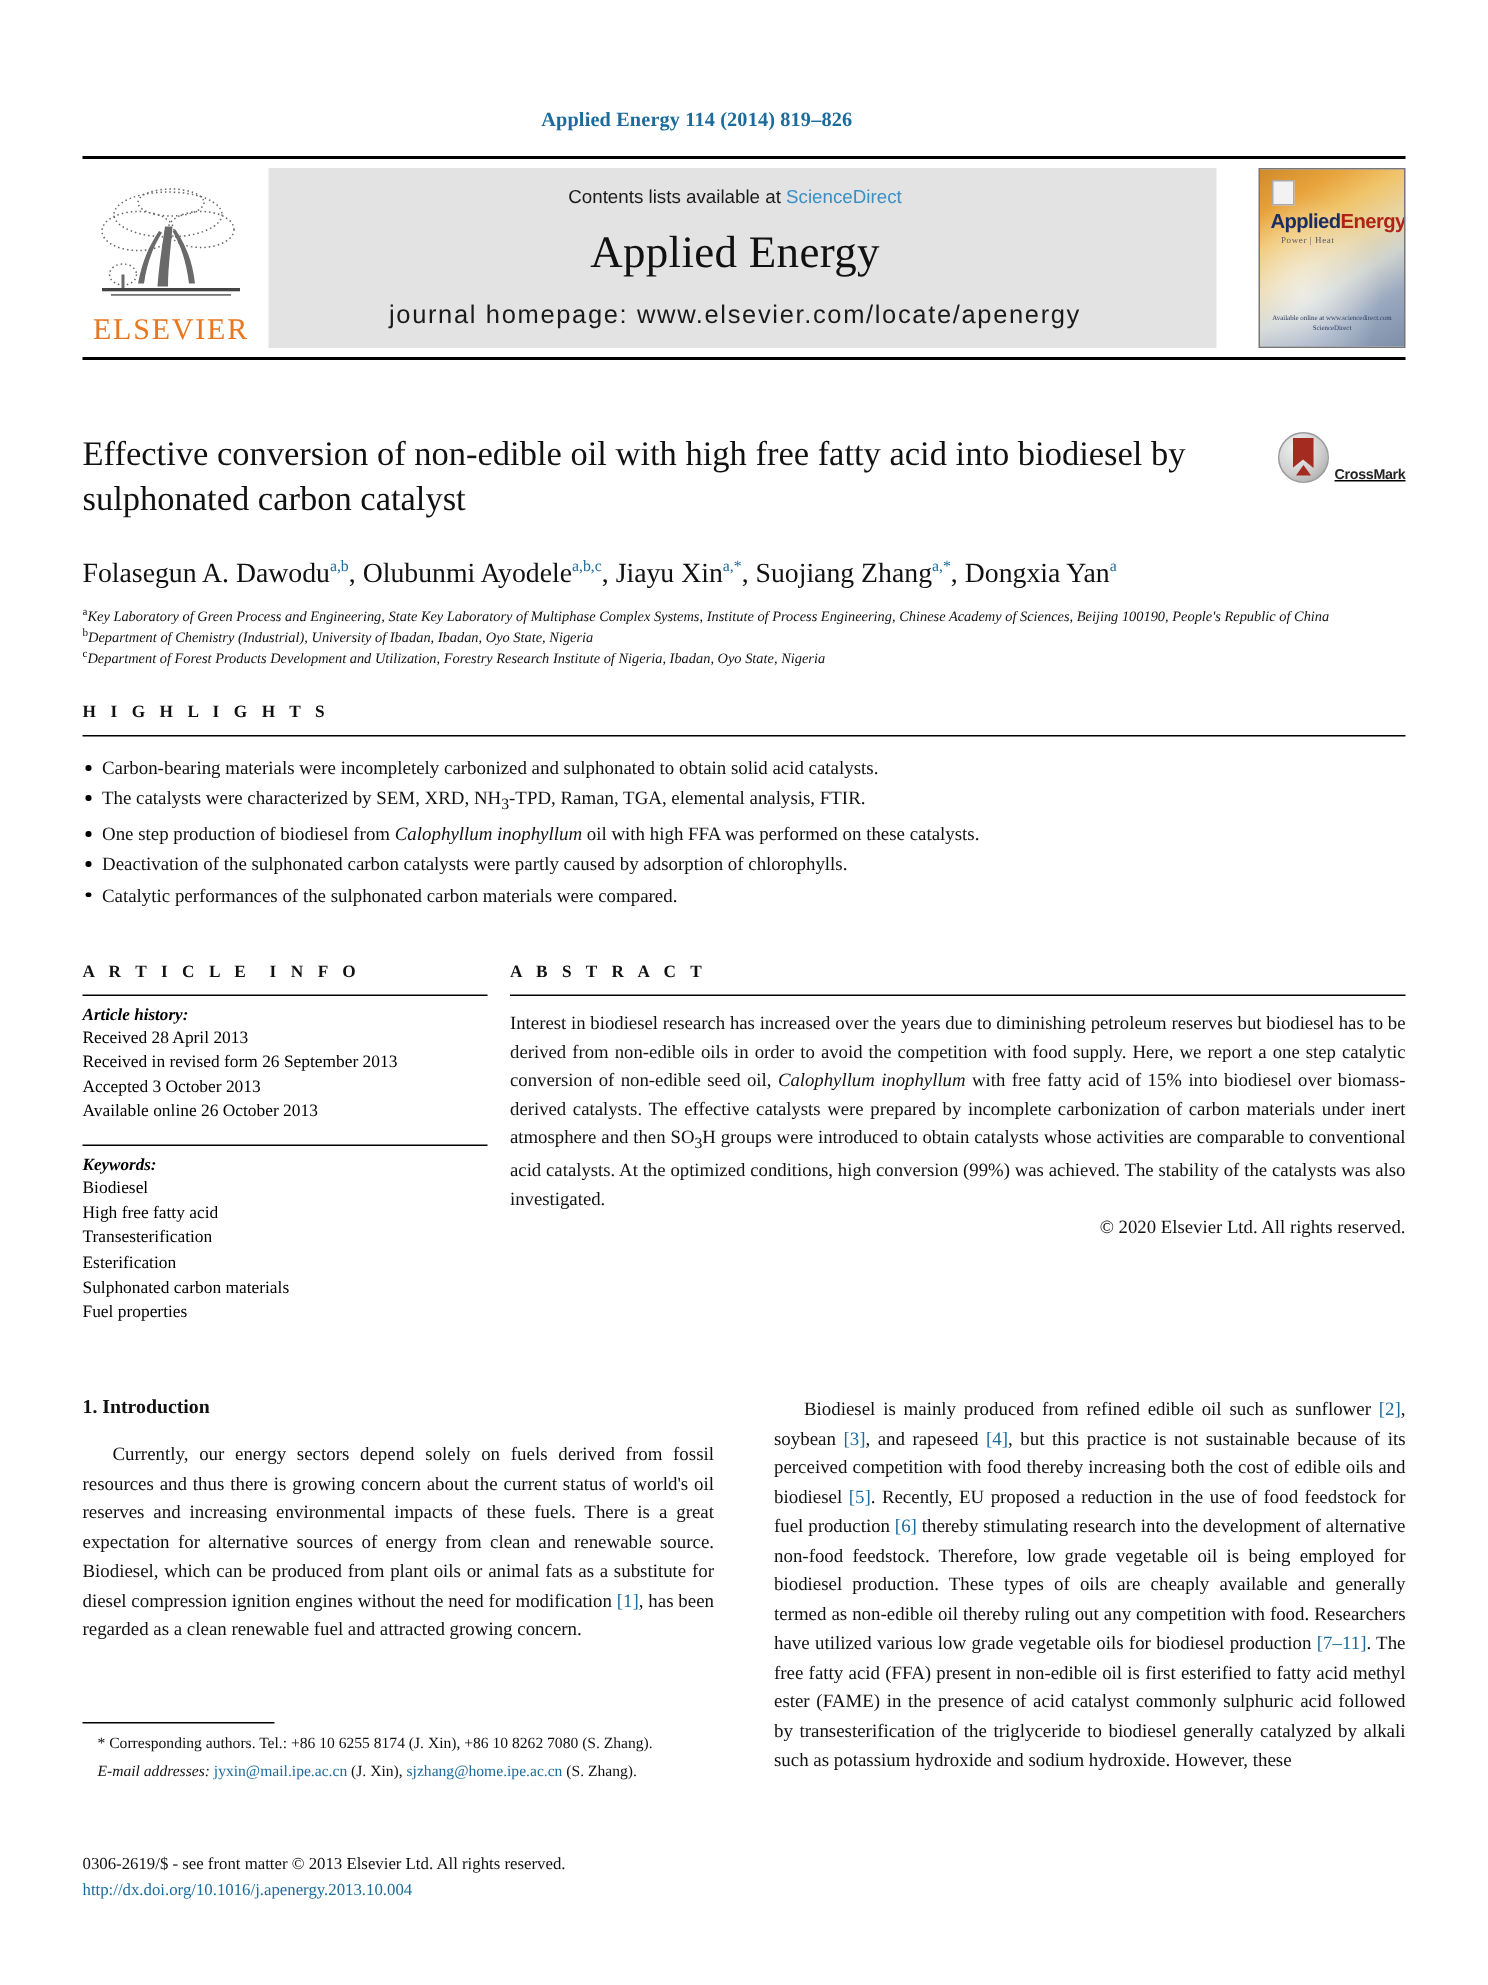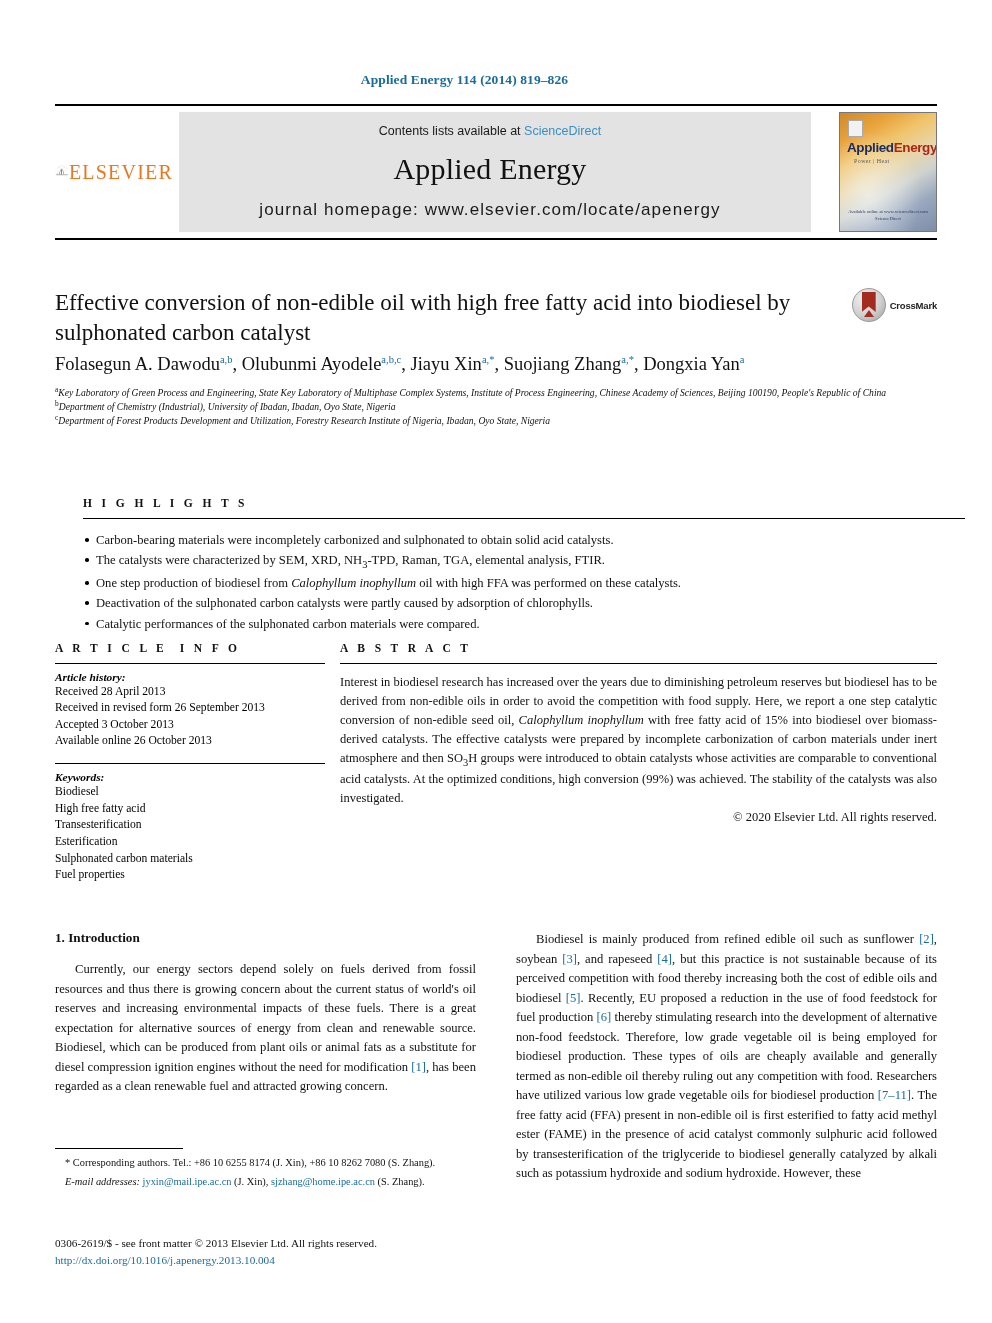--- a/index.html
+++ b/index.html
@@ -43,21 +43,21 @@
     width: 882px;
     border-top: 2.5px solid #000;
     display: flex;
     align-items: stretch;
     padding-top: 6px;
   }
   .elsevier-block {
     width: 118px;
     flex: 0 0 118px;
     display: flex;
-    flex-direction: row;
+    flex-direction: column;
     align-items: center;
     justify-content: flex-end;
     padding-bottom: 2px;
   }
   .elsevier-tree {
     width: 104px;
     height: 88px;
     display: block;
   }
   .elsevier-word {
@@ -174,22 +174,23 @@
     color: #111;
     width: 760px;
     font-weight: normal;
     margin: 0;
   }
   .crossmark {
     position: absolute;
     top: 0px;
     right: 0px;
     display: flex;
-    align-items: center;
+    align-items: flex-end;
     gap: 4px;
+    text-decoration: underline;
   }
   .crossmark-badge {
     width: 32px; height: 32px;
     border-radius: 50%;
     background: radial-gradient(circle at 35% 30%, #f2f2f2 0%, #cfcfcf 55%, #9b9b9b 100%);
     border: 1px solid #9a9a9a;
     position: relative;
     overflow: hidden;
   }
   .crossmark-badge::before {
@@ -211,21 +212,21 @@
   }
   .crossmark-label {
     font-family: "Liberation Sans", sans-serif;
     font-size: 9.5px;
     font-weight: bold;
     color: #222;
     letter-spacing: -.2px;
   }
 
   .authors {
-    margin-top: 3px;
+    margin-top: 22px;
     font-size: 18.5px;
     color: #111;
     line-height: 1.3;
   }
   .authors sup {
     font-size: 10.5px;
     color: #1b6b9c;
     vertical-align: super;
     line-height: 0;
   }
@@ -248,24 +249,23 @@
   .section-head {
     font-family: "Liberation Serif", serif;
     font-size: 11.5px;
     font-weight: bold;
     letter-spacing: 3.4px;
     color: #111;
     text-transform: uppercase;
   }
   .highlights {
     position: absolute;
-    top: 497px;
+    top: 469px;
     left: 55px;
     width: 882px;
-    margin-left: 28px;
   }
   .highlights .hl-rule {
     border-top: 1.6px solid #000;
     margin-top: 9px;
     margin-bottom: 11px;
   }
   .hl-list {
     list-style: none;
     margin: 0;
     padding: 0;

